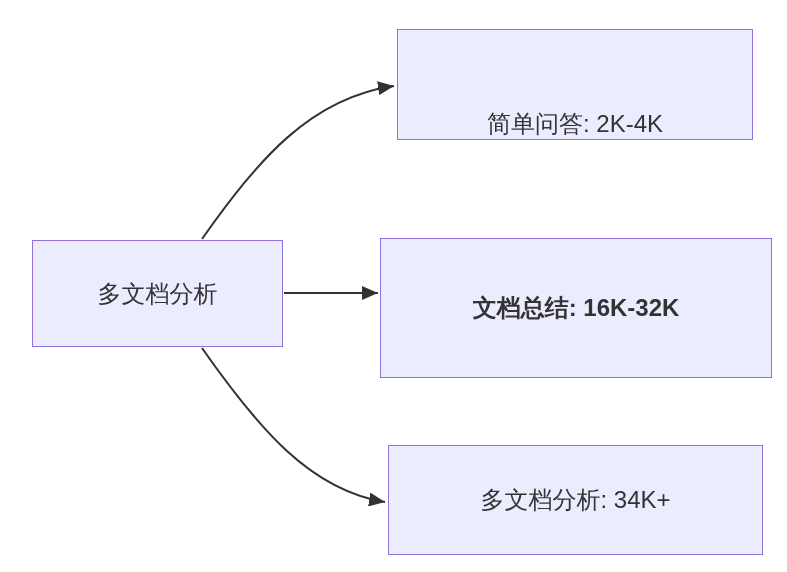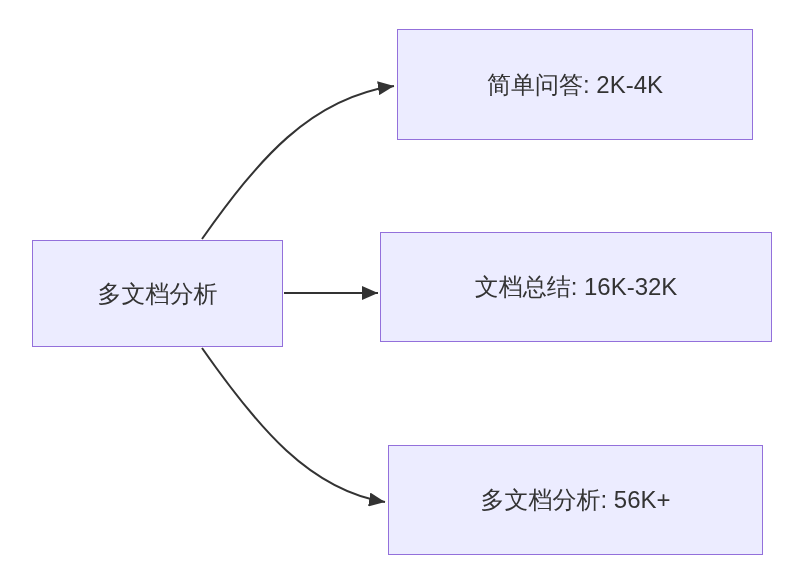--- a/index.html
+++ b/index.html
@@ -40,22 +40,22 @@
     border: 1.7px solid var(--node-border);
     color: var(--text-color);
     display: flex;
     align-items: center;
     justify-content: center;
     font-size: 24px;
     line-height: 1.3;
     white-space: nowrap;
   }
   .node-root   { left: 32px;  top: 240px; width: 251px; height: 107px; }
-  .node-top    { left: 397px; top: 29px;  width: 356px; height: 111px; }
-  .node-mid    { left: 380px; top: 232px; width: 392px; height: 110px; }
+  .node-top    { left: 397px; top: 29px;  width: 356px; height: 111px; align-items: flex-end; }
+  .node-mid    { left: 380px; top: 238px; width: 392px; height: 140px; font-weight: bold; }
   .node-bottom { left: 388px; top: 445px; width: 375px; height: 110px; }
 </style>
 </head>
 <body>
 
 <div class="canvas">
 
   <svg class="edge-layer" width="787" height="572" viewBox="0 0 787 572" xmlns="http://www.w3.org/2000/svg">
     <defs>
       <marker id="arrowhead" markerUnits="userSpaceOnUse" markerWidth="17" markerHeight="14" refX="16" refY="7" orient="auto">
@@ -73,16 +73,16 @@
 
   <div class="node node-top">
     <span>简单问答: 2K-4K</span>
   </div>
 
   <div class="node node-mid">
     <span>文档总结: 16K-32K</span>
   </div>
 
   <div class="node node-bottom">
-    <span>多文档分析: 56K+</span>
+    <span>多文档分析: 34K+</span>
   </div>
 
 </div>
 
 </body></html>

